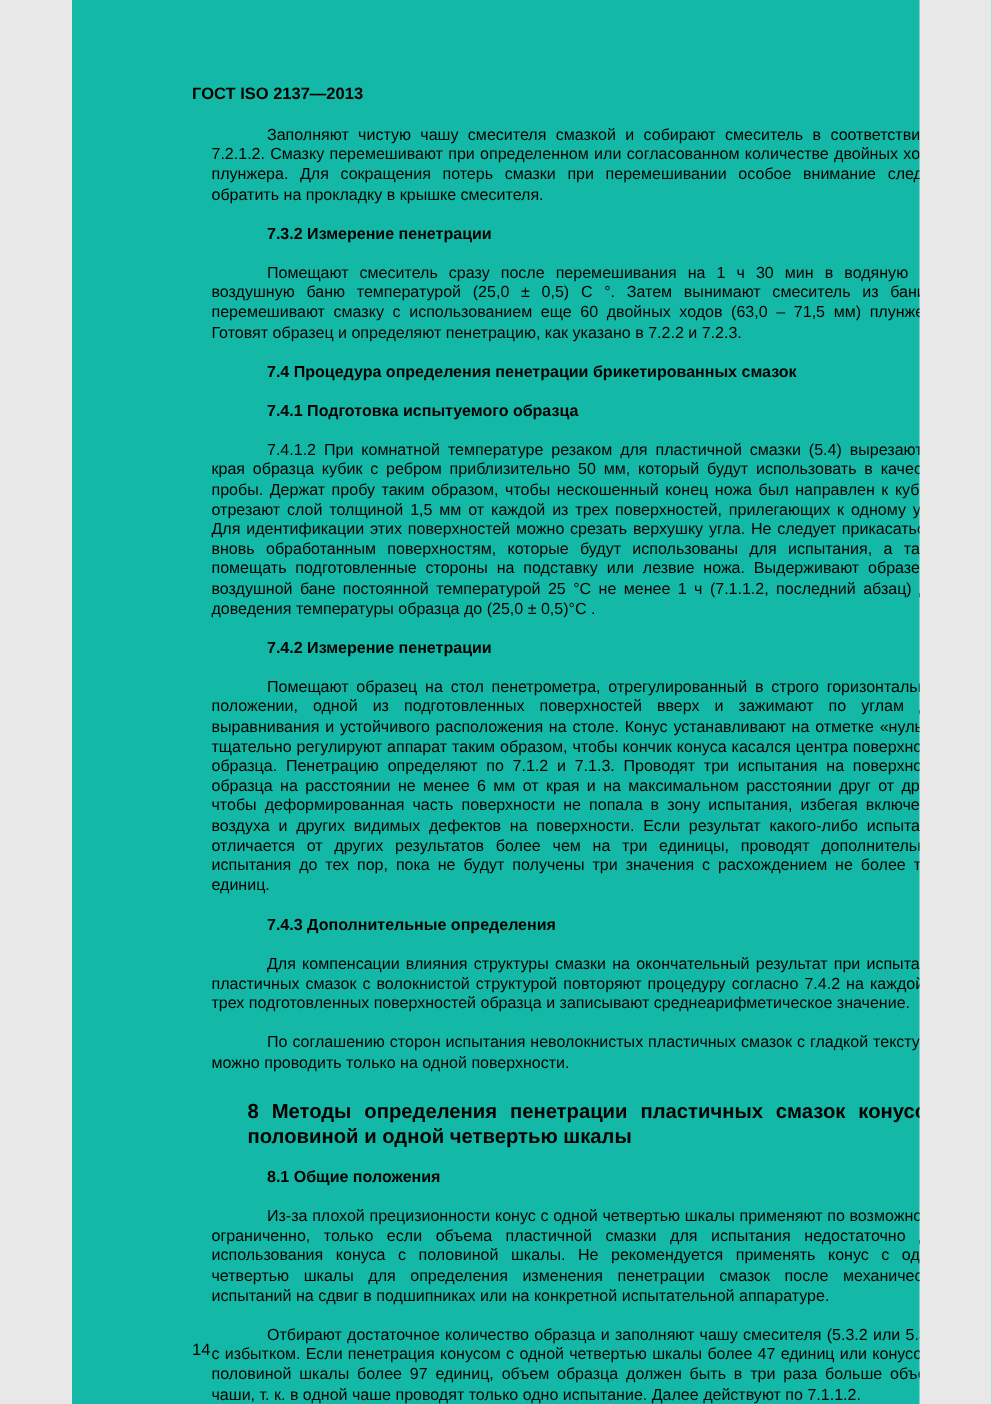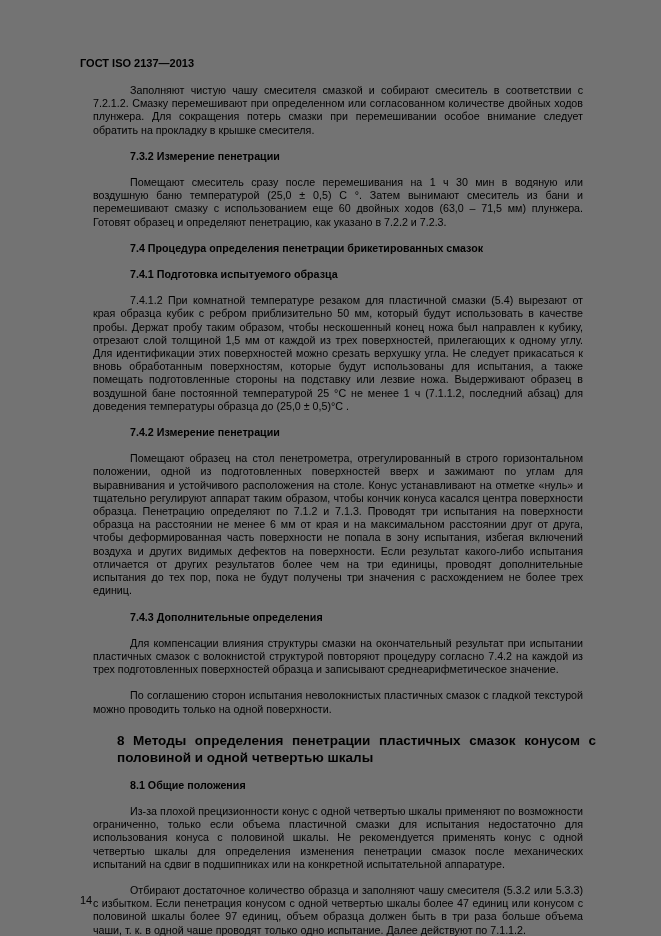--- a/index.html
+++ b/index.html
@@ -1,20 +1,20 @@
 <!DOCTYPE html>
 <html><head>
 <meta charset="utf-8">
 <style>
   * { box-sizing: border-box; }
   html, body { margin: 0; padding: 0; background: #e8e8e8; }
   .page {
-    width: 661px;
+    width: 565px;
     height: 936px;
-    background: #737373;
+    background: #14b8a6;
     position: relative;
     overflow: hidden;
     font-family: "Liberation Sans", sans-serif;
     color: #000000;
     margin: 0 auto;
   }
   .content {
     position: absolute;
     left: 80px;
     top: 57px;

